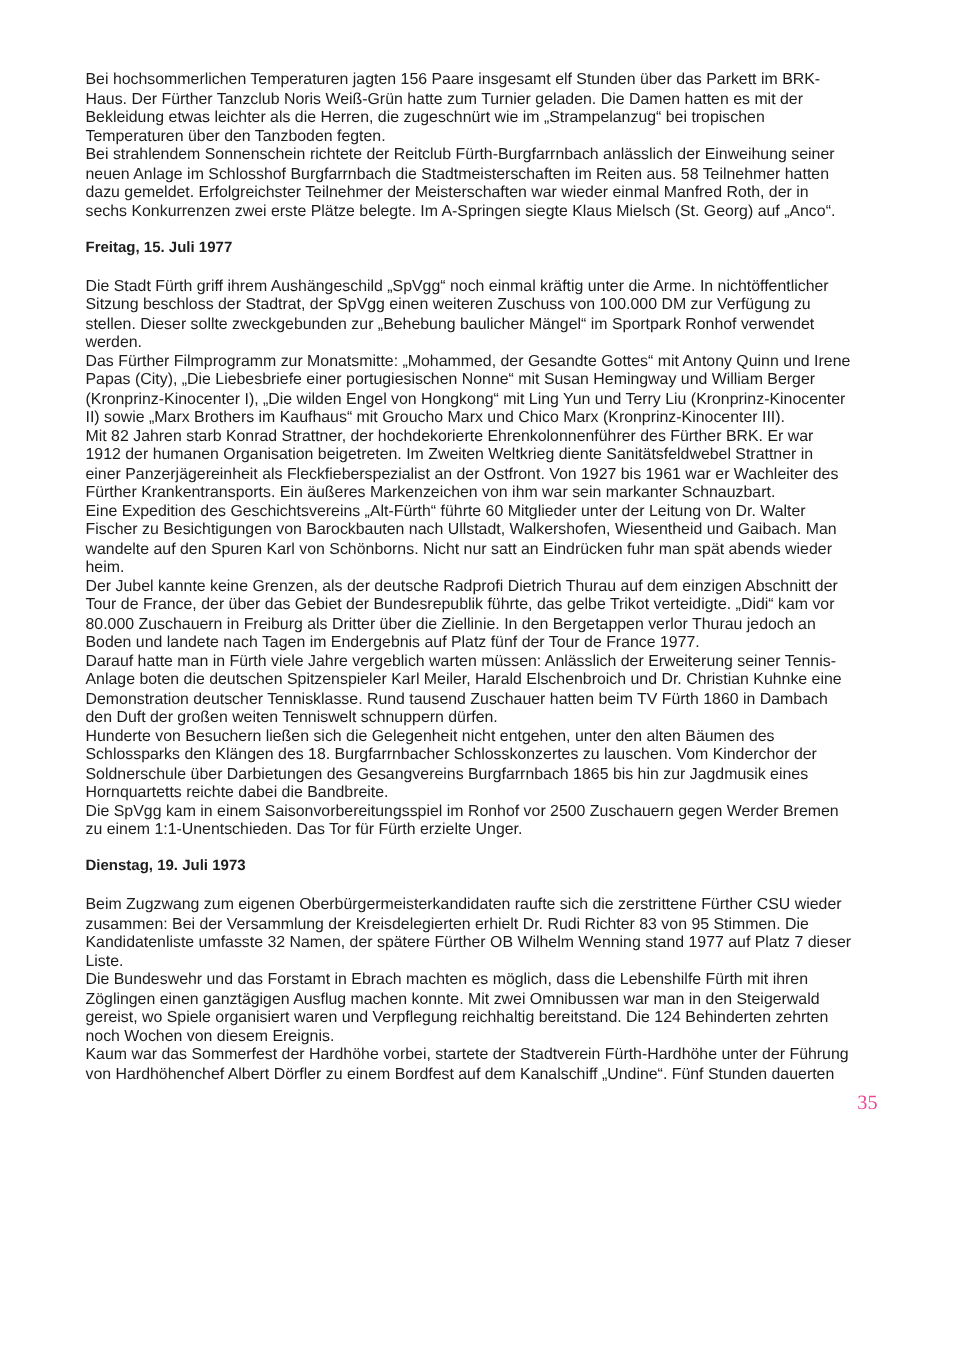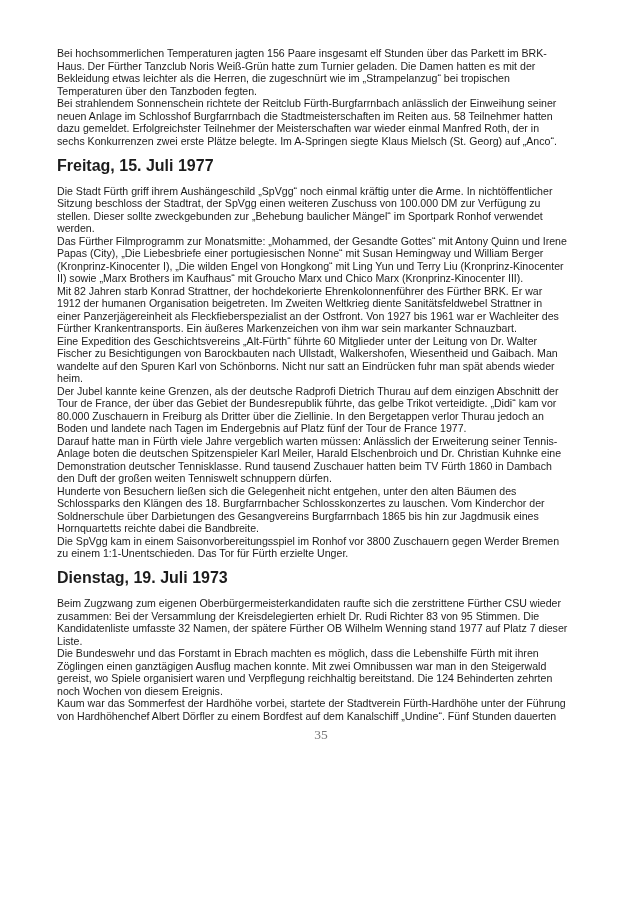--- a/index.html
+++ b/index.html
@@ -26,33 +26,33 @@
   .content {
     width: 528px;
   }
   p.para {
     margin: 0;
     white-space: pre-line;
     overflow-wrap: break-word;
   }
   h2.date-heading {
     margin: 12.5px 0;
-    font-size: 16px;
+    font-size: 10px;
     line-height: 12.5px;
     font-weight: bold;
     color: #1c1c1c;
   }
   .page-number {
     margin-top: 5px;
     width: 528px;
-    text-align: center;
+    text-align: right;
     font-family: "Liberation Serif", serif;
     font-size: 13.5px;
     line-height: 15px;
-    color: #737373;
+    color: #ec4899;
   }
 </style>
 </head>
 <body>
 
 <div class="page">
   <div class="content">
 
     <p class="para">Bei hochsommerlichen Temperaturen jagten 156 Paare insgesamt elf Stunden über das Parkett im BRK-
 Haus. Der Fürther Tanzclub Noris Weiß-Grün hatte zum Turnier geladen. Die Damen hatten es mit der
@@ -90,21 +90,21 @@
 80.000 Zuschauern in Freiburg als Dritter über die Ziellinie. In den Bergetappen verlor Thurau jedoch an
 Boden und landete nach Tagen im Endergebnis auf Platz fünf der Tour de France 1977.</p>
     <p class="para">Darauf hatte man in Fürth viele Jahre vergeblich warten müssen: Anlässlich der Erweiterung seiner Tennis-
 Anlage boten die deutschen Spitzenspieler Karl Meiler, Harald Elschenbroich und Dr. Christian Kuhnke eine
 Demonstration deutscher Tennisklasse. Rund tausend Zuschauer hatten beim TV Fürth 1860 in Dambach
 den Duft der großen weiten Tenniswelt schnuppern dürfen.</p>
     <p class="para">Hunderte von Besuchern ließen sich die Gelegenheit nicht entgehen, unter den alten Bäumen des
 Schlossparks den Klängen des 18. Burgfarrnbacher Schlosskonzertes zu lauschen. Vom Kinderchor der
 Soldnerschule über Darbietungen des Gesangvereins Burgfarrnbach 1865 bis hin zur Jagdmusik eines
 Hornquartetts reichte dabei die Bandbreite.</p>
-    <p class="para">Die SpVgg kam in einem Saisonvorbereitungsspiel im Ronhof vor 3800 Zuschauern gegen Werder Bremen
+    <p class="para">Die SpVgg kam in einem Saisonvorbereitungsspiel im Ronhof vor 2500 Zuschauern gegen Werder Bremen
 zu einem 1:1-Unentschieden. Das Tor für Fürth erzielte Unger.</p>
 
     <h2 class="date-heading">Dienstag, 19. Juli 1973</h2>
 
     <p class="para">Beim Zugzwang zum eigenen Oberbürgermeisterkandidaten raufte sich die zerstrittene Fürther CSU wieder
 zusammen: Bei der Versammlung der Kreisdelegierten erhielt Dr. Rudi Richter 83 von 95 Stimmen. Die
 Kandidatenliste umfasste 32 Namen, der spätere Fürther OB Wilhelm Wenning stand 1977 auf Platz 7 dieser
 Liste.</p>
     <p class="para">Die Bundeswehr und das Forstamt in Ebrach machten es möglich, dass die Lebenshilfe Fürth mit ihren
 Zöglingen einen ganztägigen Ausflug machen konnte. Mit zwei Omnibussen war man in den Steigerwald

